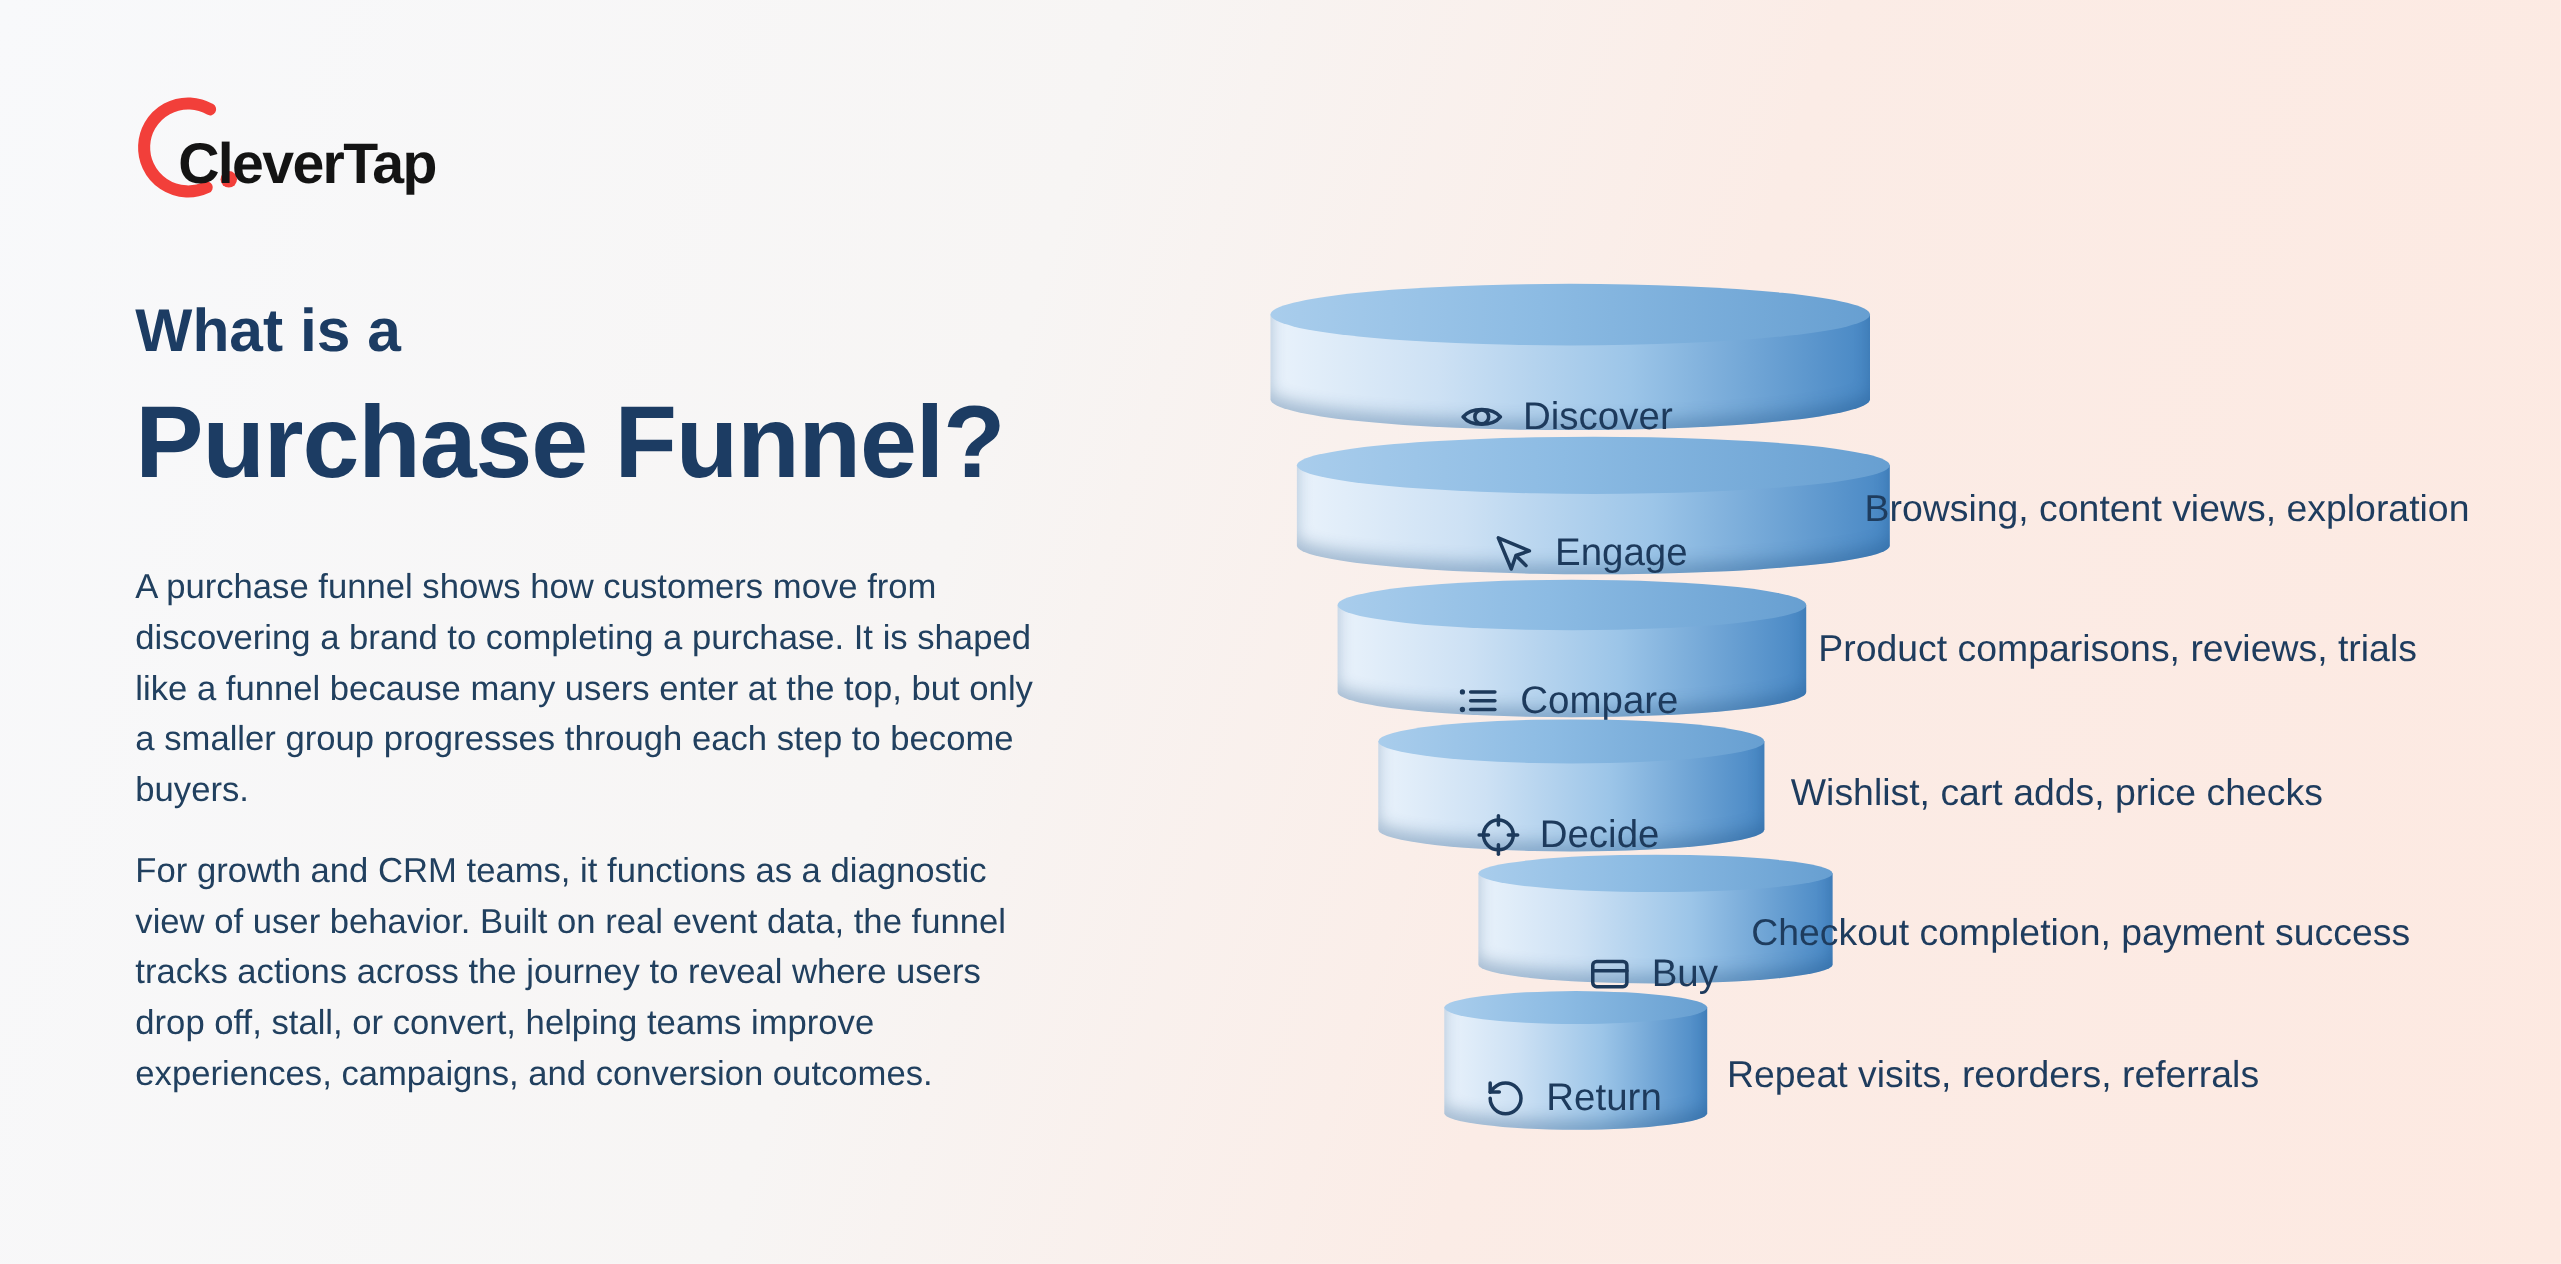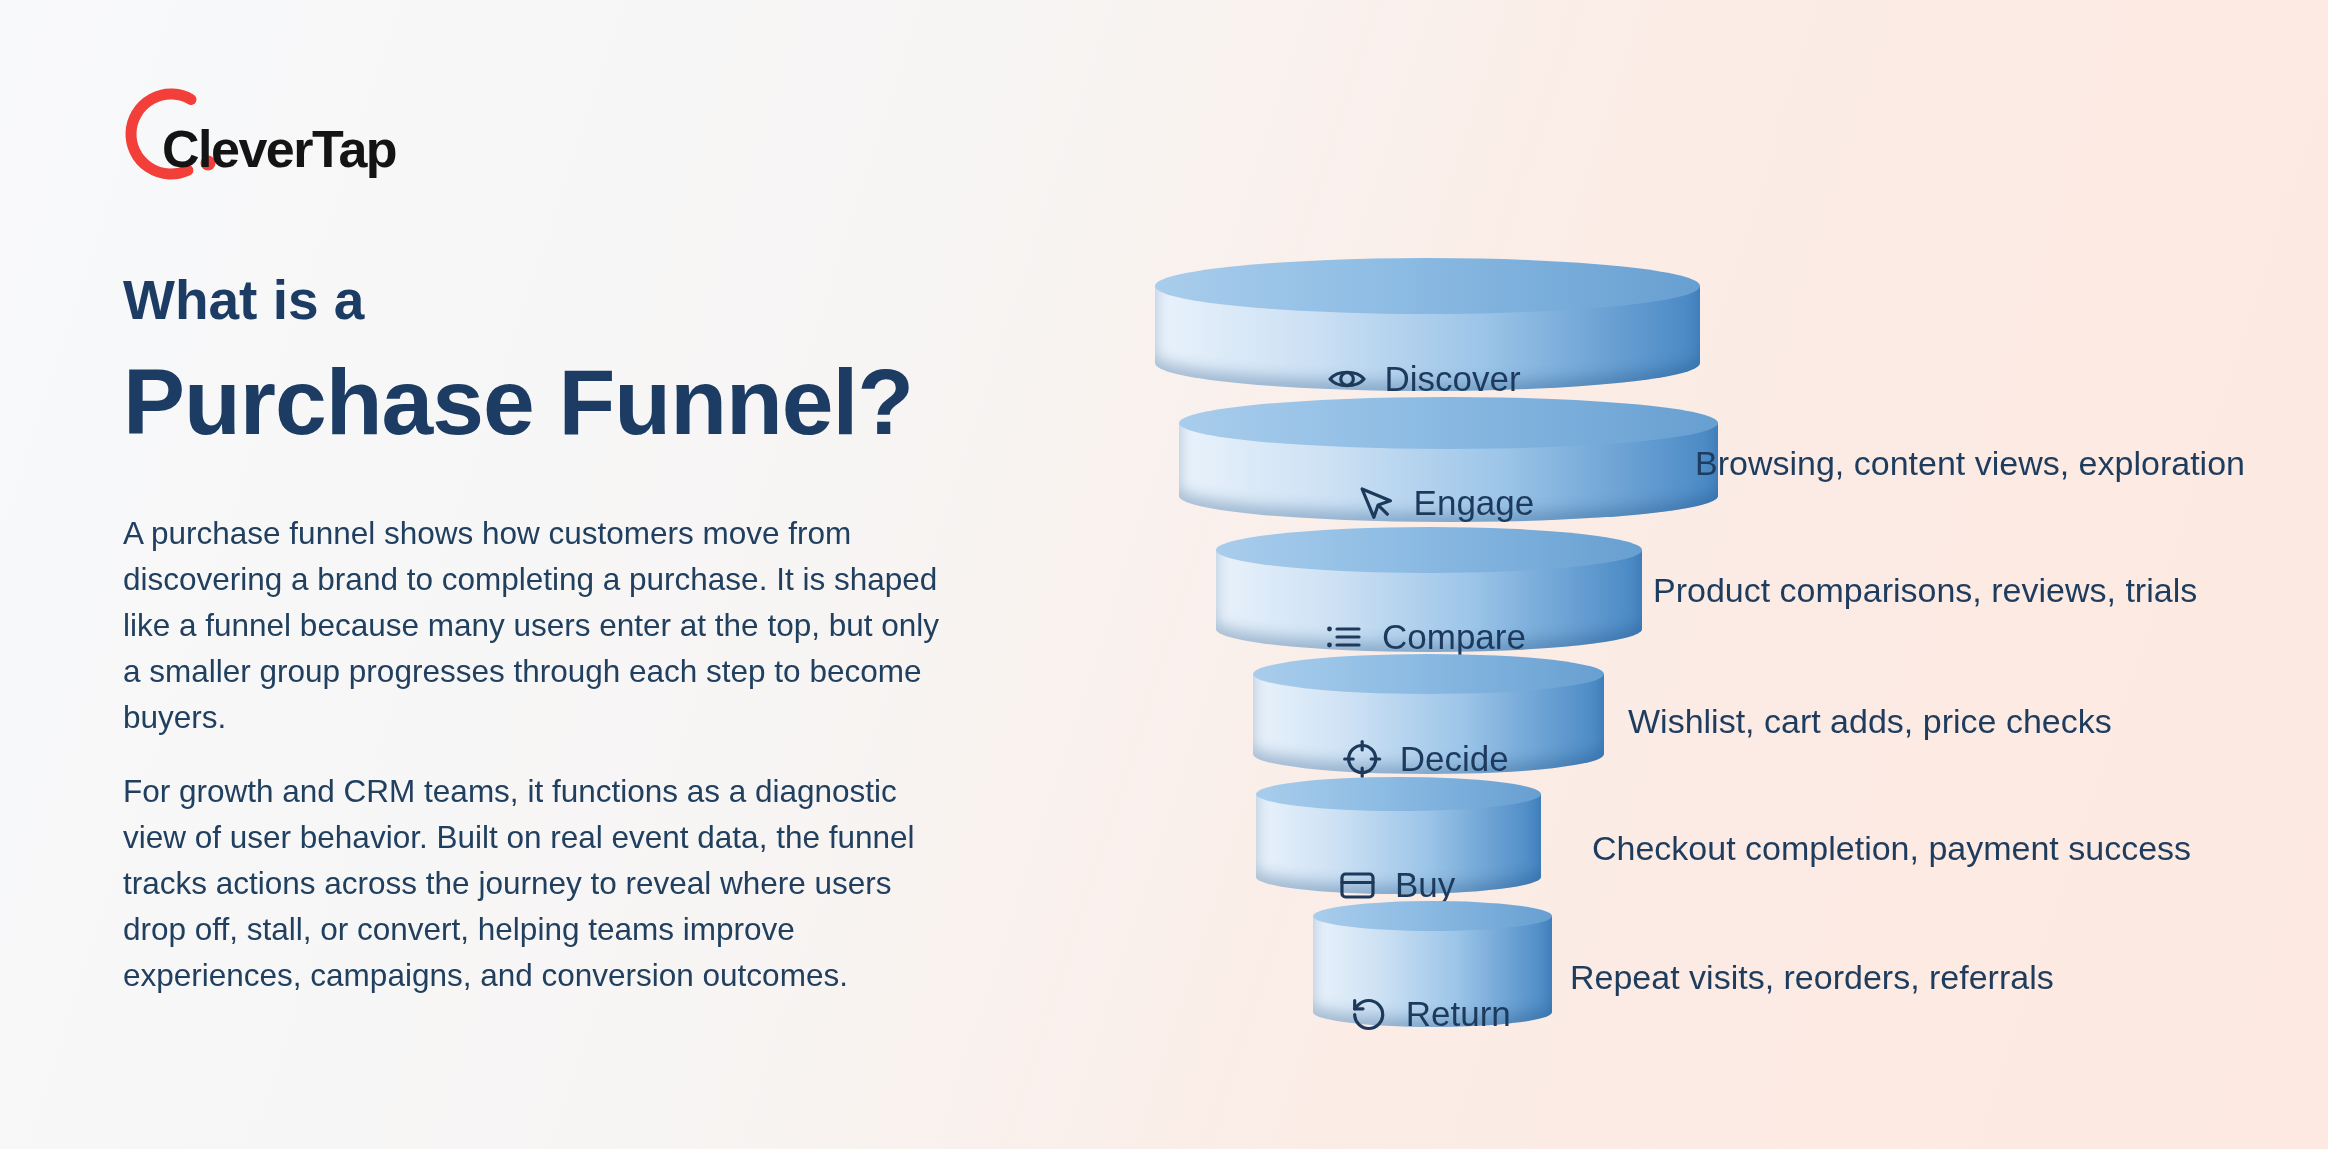--- a/index.html
+++ b/index.html
@@ -65,27 +65,27 @@
   .disc-2 .stage-row{top:50px;}
 
   .disc-3{left:1216px;top:527px;width:426px;height:125px;}
   .disc-3 .disc-top{height:46px;} .disc-3 .disc-body{top:23px;height:102px;border-radius:0 0 50% 50% / 0 0 23px 23px;}
   .disc-3 .stage-row{top:54px;}
 
   .disc-4{left:1253px;top:654px;width:351px;height:120px;}
   .disc-4 .disc-top{height:40px;} .disc-4 .disc-body{top:20px;height:100px;border-radius:0 0 50% 50% / 0 0 20px 20px;}
   .disc-4 .stage-row{top:49px;}
 
-  .disc-5{left:1256px;top:777px;width:285px;height:117px;}
+  .disc-5{left:1344px;top:777px;width:322px;height:117px;}
   .disc-5 .disc-top{height:34px;} .disc-5 .disc-body{top:17px;height:100px;border-radius:0 0 50% 50% / 0 0 17px 17px;}
   .disc-5 .stage-row{top:52px;}
 
   .disc-6{left:1313px;top:901px;width:239px;height:126px;}
   .disc-6 .disc-top{height:30px;} .disc-6 .disc-body{top:15px;height:111px;border-radius:0 0 50% 50% / 0 0 15px 15px;}
-  .disc-6 .stage-row{top:57px;}
+  .disc-6 .stage-row{top:41px;}
 
   
   .annotation{
     position:absolute;height:48px;line-height:48px;
     font-size:34px;color:#1e3c5e;white-space:nowrap;
   }
   .ann-1{left:1733px;top:316px;}
   .ann-2{left:1695px;top:439px;}
   .ann-3{left:1653px;top:566px;}
   .ann-4{left:1628px;top:697px;}

